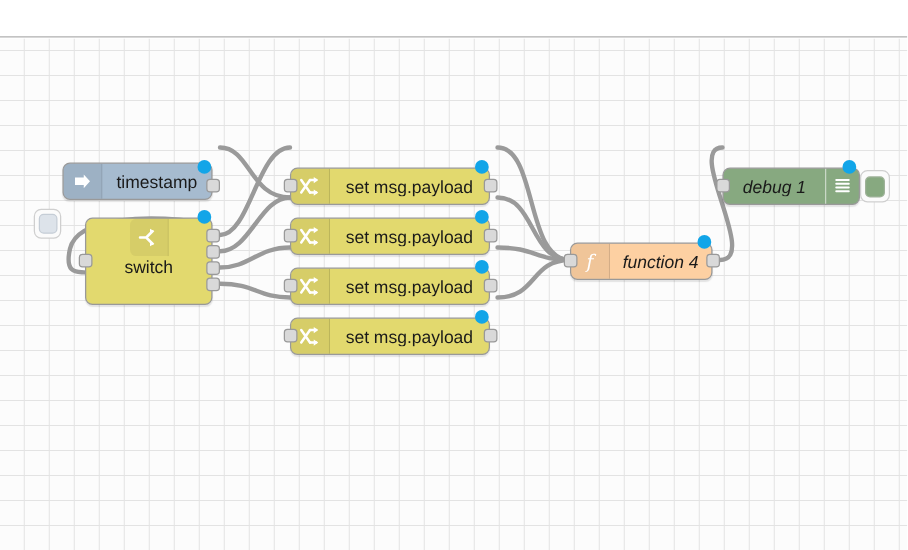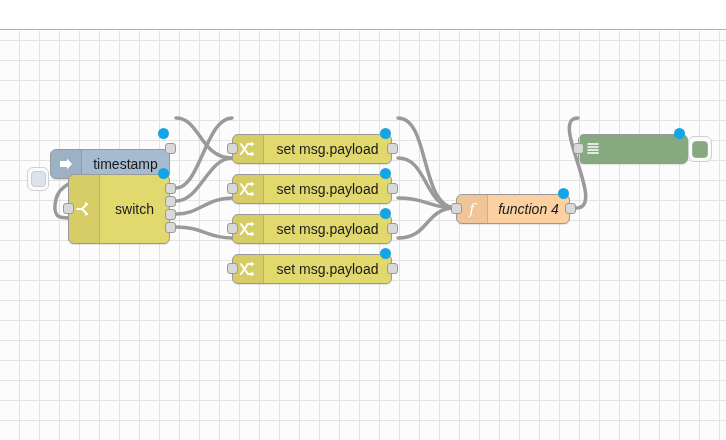--- a/index.html
+++ b/index.html
@@ -77,21 +77,21 @@
     color: #1a1a1a;
     white-space: nowrap;
     overflow: hidden;
     text-overflow: ellipsis;
   }
   .node-label.center { text-align: center; }
   .node-label.italic { font-style: italic; }
 
   
   .n-inject   { background: #a6bbcf; }
-  .n-switch   { background: #e2d96e; }
+  .n-switch   { background: #e2d96e; flex-direction: column; }
   .n-change   { background: #e2d96e; }
   .n-function { background: #fdd0a2; }
   .n-debug    { background: #87a980; }
 
   
   .port {
     position: absolute;
     width: 11px;
     height: 11px;
     background: #d9d9d9;
@@ -189,21 +189,21 @@
         <path d="M 398,167 C 428,167 428,177 456,177"></path>
         <path d="M 398,207 C 430,207 424,177 456,177"></path>
 
         <path d="M 576,177 C 608,177 548,87 578,87"></path>
       </g>
     </svg>
 
     <div class="inject-btn" style="left:27px; top:136px;">
       <div class="inject-btn-inner"></div>
     </div>
-    <div class="node n-inject" style="left:50px; top:118px; width:120px;">
+    <div class="node n-inject" style="left:50px; top:99px; width:120px;">
       <div class="node-iconbox">
         <svg width="16" height="16" viewBox="0 0 16 16">
           <path d="M2 5 h7 V2.5 L14 8 L9 13.5 V11 H2 Z" fill="#ffffff"></path>
         </svg>
       </div>
       <div class="node-label center">timestamp</div>
     </div>
     <div class="port" style="left:165px; top:112px;"></div>
     <div class="dot-blue" style="left:158px; top:97px;"></div>
 
@@ -290,20 +290,21 @@
           <text x="8" y="14" font-family="DejaVu Serif, serif" font-size="15" font-style="italic" fill="#ffffff" text-anchor="middle">f</text>
         </svg>
       </div>
       <div class="node-label center italic">function 4</div>
     </div>
     <div class="port" style="left:451px; top:172px;"></div>
     <div class="port" style="left:565px; top:172px;"></div>
     <div class="dot-blue" style="left:558px; top:157px;"></div>
 
     <div class="node n-debug" style="left:578px; top:103px; width:110px;">
+      <div class="node-label center italic">debug 1</div>
       <div class="debug-iconbox">
         <svg width="14" height="16" viewBox="0 0 14 16">
           <g stroke="#ffffff" stroke-width="1.6" stroke-linecap="round">
             <line x1="2" y1="3" x2="12" y2="3"></line>
             <line x1="2" y1="6" x2="12" y2="6"></line>
             <line x1="2" y1="9" x2="12" y2="9"></line>
             <line x1="2" y1="12" x2="12" y2="12"></line>
           </g>
         </svg>
       </div>

